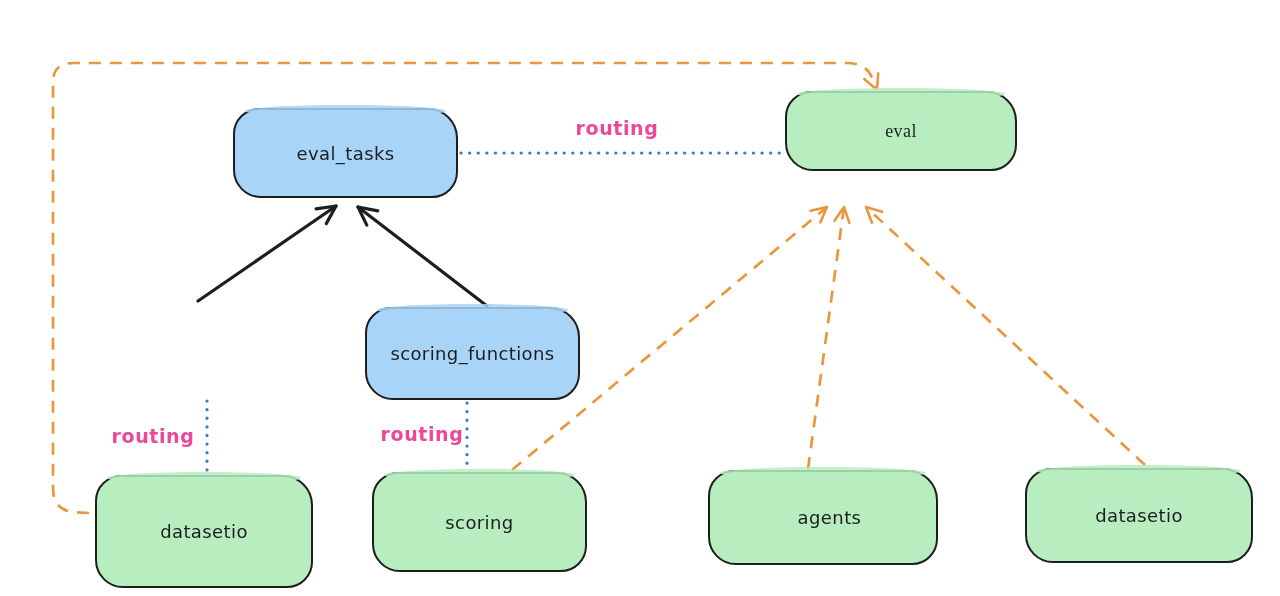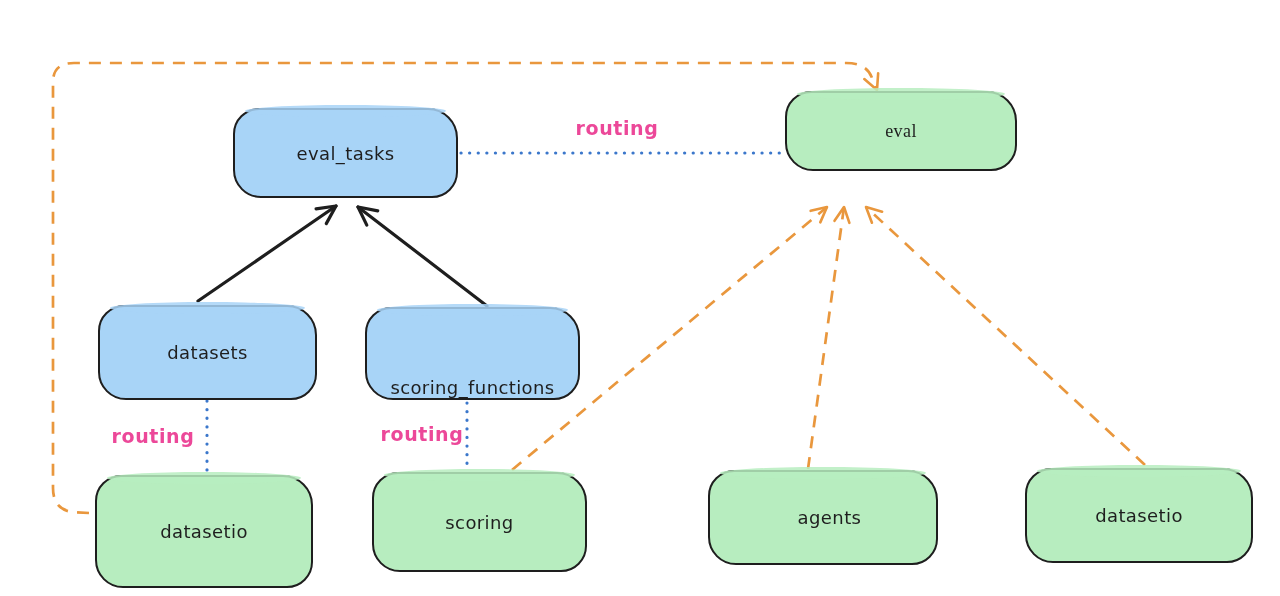--- a/index.html
+++ b/index.html
@@ -85,25 +85,22 @@
   </svg>
 
   <div class="node node-blue" style="left:233px; top:108px; width:225px; height:90px;">
     <span>eval_tasks</span>
   </div>
 
   <div class="node node-green" style="left:785px; top:91px; width:232px; height:80px;font-family:Liberation Serif, serif;">
     <span>eval</span>
   </div>
 
-  <div class="node node-blue" style="left:98px; top:305px; width:219px; height:95px;">
-    <span>datasets</span>
-  </div>
 
-  <div class="node node-blue" style="left:365px; top:307px; width:215px; height:93px;align-items:flex-end;">
+  <div class="node node-blue" style="left:365px; top:307px; width:215px; height:93px;">
     <span>scoring_functions</span>
   </div>
 
   <div class="node node-green" style="left:95px; top:475px; width:218px; height:113px;">
     <span>datasetio</span>
   </div>
 
   <div class="node node-green" style="left:372px; top:472px; width:215px; height:100px;">
     <span>scoring</span>
   </div>

